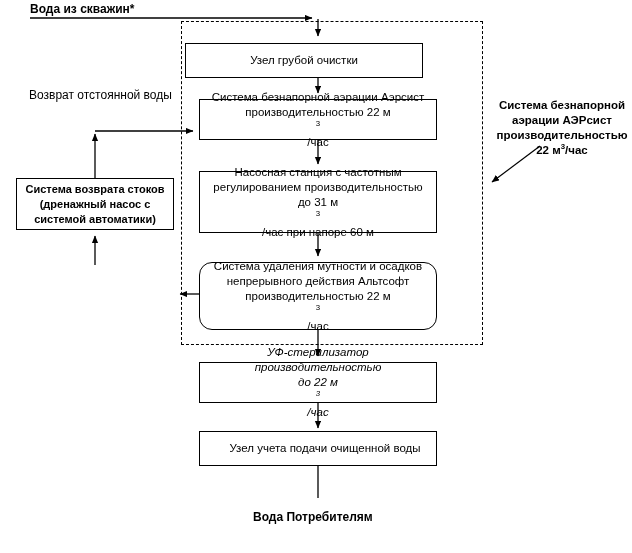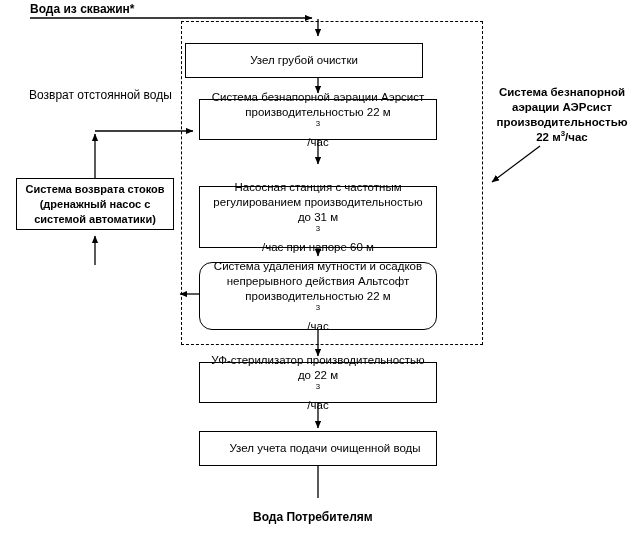--- a/index.html
+++ b/index.html
@@ -54,20 +54,21 @@
   }
   .free-label.bold {
     font-weight: bold;
   }
   .annot {
     position: absolute;
     font-size: 11.5px;
     line-height: 15px;
     font-weight: bold;
     text-align: center;
+    margin-top: 13px;
   }
   sup {
     font-size: 0.68em;
     vertical-align: super;
     line-height: 0;
   }
   .dashed-group {
     position: absolute;
     box-sizing: border-box;
     border: 1px dashed #000000;
@@ -123,37 +124,37 @@
     <span>Узел грубой очистки</span>
   </div>
 
   <div class="node" style="left:199px; top:99px; width:238px; height:41px;justify-content:center;">
     <span>
       <span>Система безнапорной аэрации Аэрсист</span>
       <span><span>производительностью 22 м</span><sup>3</sup><span>/час</span></span>
     </span>
   </div>
 
-  <div class="node" style="left:199px; top:186px; width:238px; height:62px;">
+  <div class="node" style="left:199px; top:171px; width:238px; height:62px;">
     <span>
       <span>Насосная станция  с частотным</span>
       <span>регулированием производительностью</span>
       <span><span>до 31 м</span><sup>3</sup><span>/час при напоре 60 м</span></span>
     </span>
   </div>
 
   <div class="node" style="left:199px; top:262px; width:238px; height:68px;border-radius:13px;">
     <span>
       <span>Система удаления мутности и осадков</span>
       <span>непрерывного действия Альтсофт</span>
       <span><span>производительностью 22 м</span><sup>3</sup><span>/час</span></span>
     </span>
   </div>
 
-  <div class="node" style="left:199px; top:362px; width:238px; height:41px;">
+  <div class="node" style="left:199px; top:362px; width:238px; height:41px;font-style:italic;">
     <span>
       <span>УФ-стерилизатор производительностью</span>
       <span><span>до 22 м</span><sup>3</sup><span>/час</span></span>
     </span>
   </div>
 
   <div class="node" style="left:199px; top:431px; width:238px; height:35px;padding-left:20px;">
     <span>Узел учета подачи очищенной воды</span>
   </div>
 

